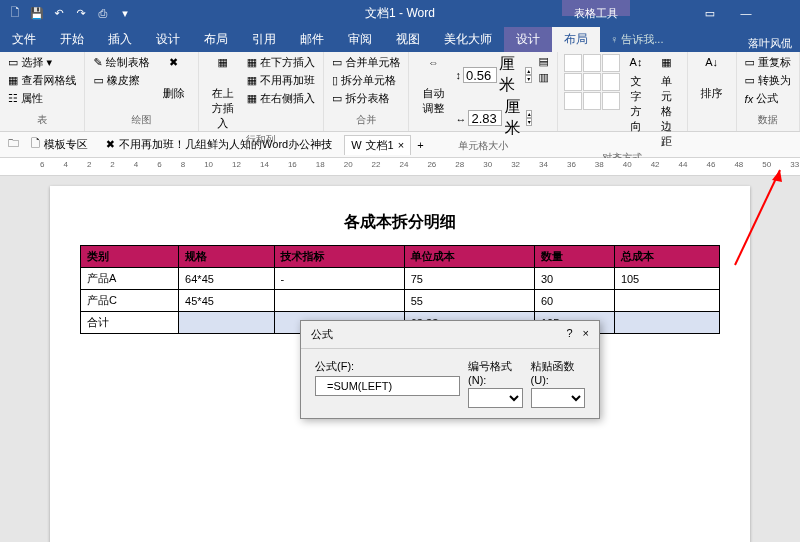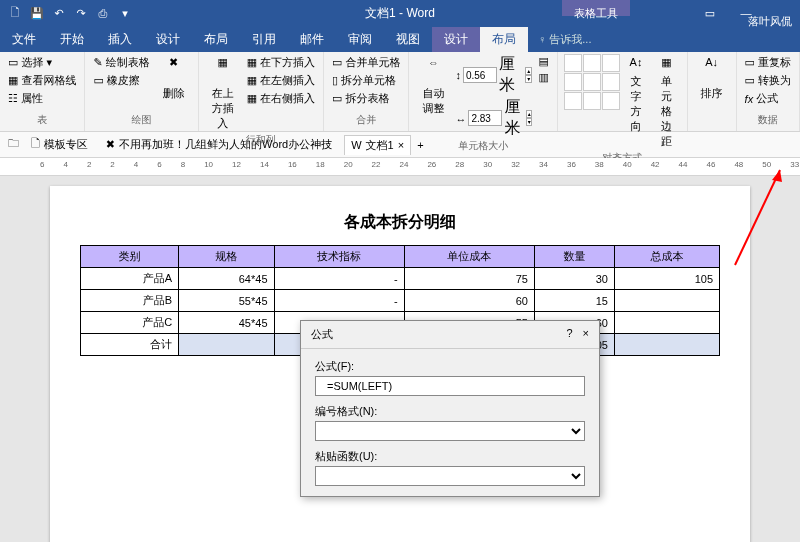--- a/index.html
+++ b/index.html
@@ -9,53 +9,53 @@
 .qat-btn{width:14px;height:14px;display:flex;align-items:center;justify-content:center;cursor:pointer}
 .title-center{position:absolute;left:50%;transform:translateX(-50%);font-size:12px}
 .context-tab{position:absolute;right:170px;background:#6264a7;padding:4px 12px;top:0;height:16px;line-height:18px}
 .win-controls{position:absolute;right:0;display:flex}
 .win-btn{width:36px;height:26px;display:flex;align-items:center;justify-content:center;cursor:pointer}
 .menubar{height:26px;background:#2b579a;display:flex;color:#fff;font-size:12px;align-items:center}
 .tab{padding:4px 12px;cursor:pointer}
 .tab.active{background:#f3f3f3;color:#2b579a}
 .tab.context{background:#6264a7}
 .tell-me{color:#cdd;padding:4px 10px;font-size:11px}
-.user{position:absolute;right:8px;color:#fff;top:14px;font-size:11px}
+.user{position:absolute;right:8px;color:#fff;top:36px;font-size:11px}
 .ribbon{height:80px;background:#f3f3f3;border-bottom:1px solid #d4d4d4;display:flex}
 .group{border-right:1px solid #e0e0e0;padding:2px 6px;display:flex;flex-direction:column;position:relative}
 .group-body{flex:1;display:flex;gap:4px;align-items:flex-start}
 .group-label{font-size:10px;color:#666;text-align:center;padding-bottom:2px}
 .vstack{display:flex;flex-direction:column;gap:1px}
 .ritem{display:flex;align-items:center;gap:3px;cursor:pointer;padding:1px 2px;white-space:nowrap;font-size:11px}
 .big-btn{display:flex;flex-direction:column;align-items:center;cursor:pointer;padding:2px 4px;gap:2px;font-size:11px;text-align:center}
 .icon{width:16px;height:16px;display:inline-block}
 .icon-lg{width:28px;height:28px}
 .spin{display:flex;align-items:center;gap:2px}
-.spin input{width:34px;height:16px;border:1px solid #aaa;font-size:10px;padding:0 2px}
+.spin input{width:34px;height:16px;border:1px solid #aaa;font-size:13px;padding:0 2px}
 .spin-unit{font-size:16px}
 .spin-arrows{display:flex;flex-direction:column;width:10px}
 .spin-arrows span{height:8px;border:1px solid #aaa;background:#fff;font-size:6px;text-align:center;line-height:6px;cursor:pointer}
 .align-grid{display:grid;grid-template-columns:repeat(3,18px);grid-template-rows:repeat(3,18px);gap:1px}
 .align-cell{border:1px solid #ccc;background:#fff;cursor:pointer}
 .doctabs{height:26px;background:#f9f9f9;border-bottom:1px solid #d4d4d4;display:flex;align-items:center;gap:6px;padding:0 8px;font-size:11px}
 .doctab{display:flex;align-items:center;gap:4px;padding:2px 6px;cursor:pointer}
 .doctab.active{background:#fff;border:1px solid #ccc;border-bottom:none}
 .ruler{height:18px;background:#fff;position:relative;border-bottom:1px solid #d4d4d4;font-size:8px;color:#666;overflow:hidden}
 .ruler-ticks{position:absolute;left:40px;top:2px;display:flex;gap:19px}
 .doc-area{height:366px;background:#e6e6e6;overflow:auto;position:relative}
 .page{width:700px;background:#fff;margin:10px auto;min-height:500px;box-shadow:0 1px 3px rgba(0,0,0,.3);padding:20px 30px;position:relative}
 .doc-title{text-align:center;font-size:16px;font-weight:bold;margin:6px 0 12px}
 .tbl{border-collapse:collapse;width:100%;margin:0 auto}
-.tbl th,.tbl td{border:1.5px solid #000;padding:3px 6px;font-size:11px;text-align:right;height:20px}
-.tbl th{background:#c4b5fd;font-weight:normal;text-align:center}
+.tbl th,.tbl td{border:1.5px solid #000;padding:3px 6px;font-size:11px;text-align:left;height:20px}
+.tbl th{background:#be185d;font-weight:bold;}
 .tbl .sel{background:#d9e1f2}
 .dialog{position:absolute;left:300px;top:320px;width:300px;background:#f0f0f0;border:1px solid #888;box-shadow:2px 2px 8px rgba(0,0,0,.3);font-size:11px;z-index:50}
 .dlg-title{display:flex;justify-content:space-between;padding:6px 10px;border-bottom:1px solid #ccc}
 .dlg-title-right{display:flex;gap:10px}
-.dlg-body{padding:10px 14px;display:flex;flex-direction:column;gap:8px}
+.dlg-body{padding:10px 14px;display:flex;flex-direction:row;gap:8px}
 .fld label{display:block;margin-bottom:2px}
 .fld input,.fld select{width:100%;border:1px solid #888;height:20px;padding:0 11px;font-size:11px;background:#fff}
 .fld-row{display:flex;gap:20px}
 .fld-row .fld{flex:1}
 .fld-row select{width:100%}
 .arrow-annotation{position:absolute;right:10px;top:160px;width:60px;height:110px;pointer-events:none;z-index:40}
 svg{display:block}
 </style>
 </head>
 <body>
@@ -81,20 +81,21 @@
 <div class="menubar">
   <span class="tab">文件</span>
   <span class="tab">开始</span>
   <span class="tab">插入</span>
   <span class="tab">设计</span>
   <span class="tab">布局</span>
   <span class="tab">引用</span>
   <span class="tab">邮件</span>
   <span class="tab">审阅</span>
   <span class="tab">视图</span>
+  <span class="tab">美化大师</span>
   <span class="tab context">设计</span>
   <span class="tab active">布局</span>
   <span class="tell-me">♀ <span>告诉我...</span></span>
   <span class="user">落叶风侃</span>
 </div>
 
 <div class="ribbon">
   <div class="group">
     <div class="group-body">
       <div class="vstack">
@@ -121,21 +122,21 @@
   </div>
 
   <div class="group">
     <div class="group-body">
       <div class="big-btn">
         <span class="icon icon-lg">▦</span>
         <span>在上方插入</span>
       </div>
       <div class="vstack">
         <span class="ritem">▦ <span>在下方插入</span></span>
-        <span class="ritem">▦ <span>在左侧插入</span></span>
+        <span class="ritem">▦ <span>不用再加班</span></span>
         <span class="ritem">▦ <span>在右侧插入</span></span>
       </div>
     </div>
     <div class="group-label">行和列</div>
   </div>
 
   <div class="group">
     <div class="group-body">
       <div class="vstack">
         <span class="ritem">▭ <span>合并单元格</span></span>
@@ -289,28 +290,20 @@
       <tbody id="tbody">
           <tr>
             <td>产品A</td>
             <td>64*45</td>
             <td>-</td>
             <td>75</td>
             <td>30</td>
             <td>105</td>
           </tr>
           <tr>
-            <td>产品B</td>
-            <td>55*45</td>
-            <td>-</td>
-            <td>60</td>
-            <td>15</td>
-            <td></td>
-          </tr>
-          <tr>
             <td>产品C</td>
             <td>45*45</td>
             <td></td>
             <td>55</td>
             <td>60</td>
             <td></td>
           </tr>
           <tr>
             <td>合计</td>
             <td class="sel"></td>

